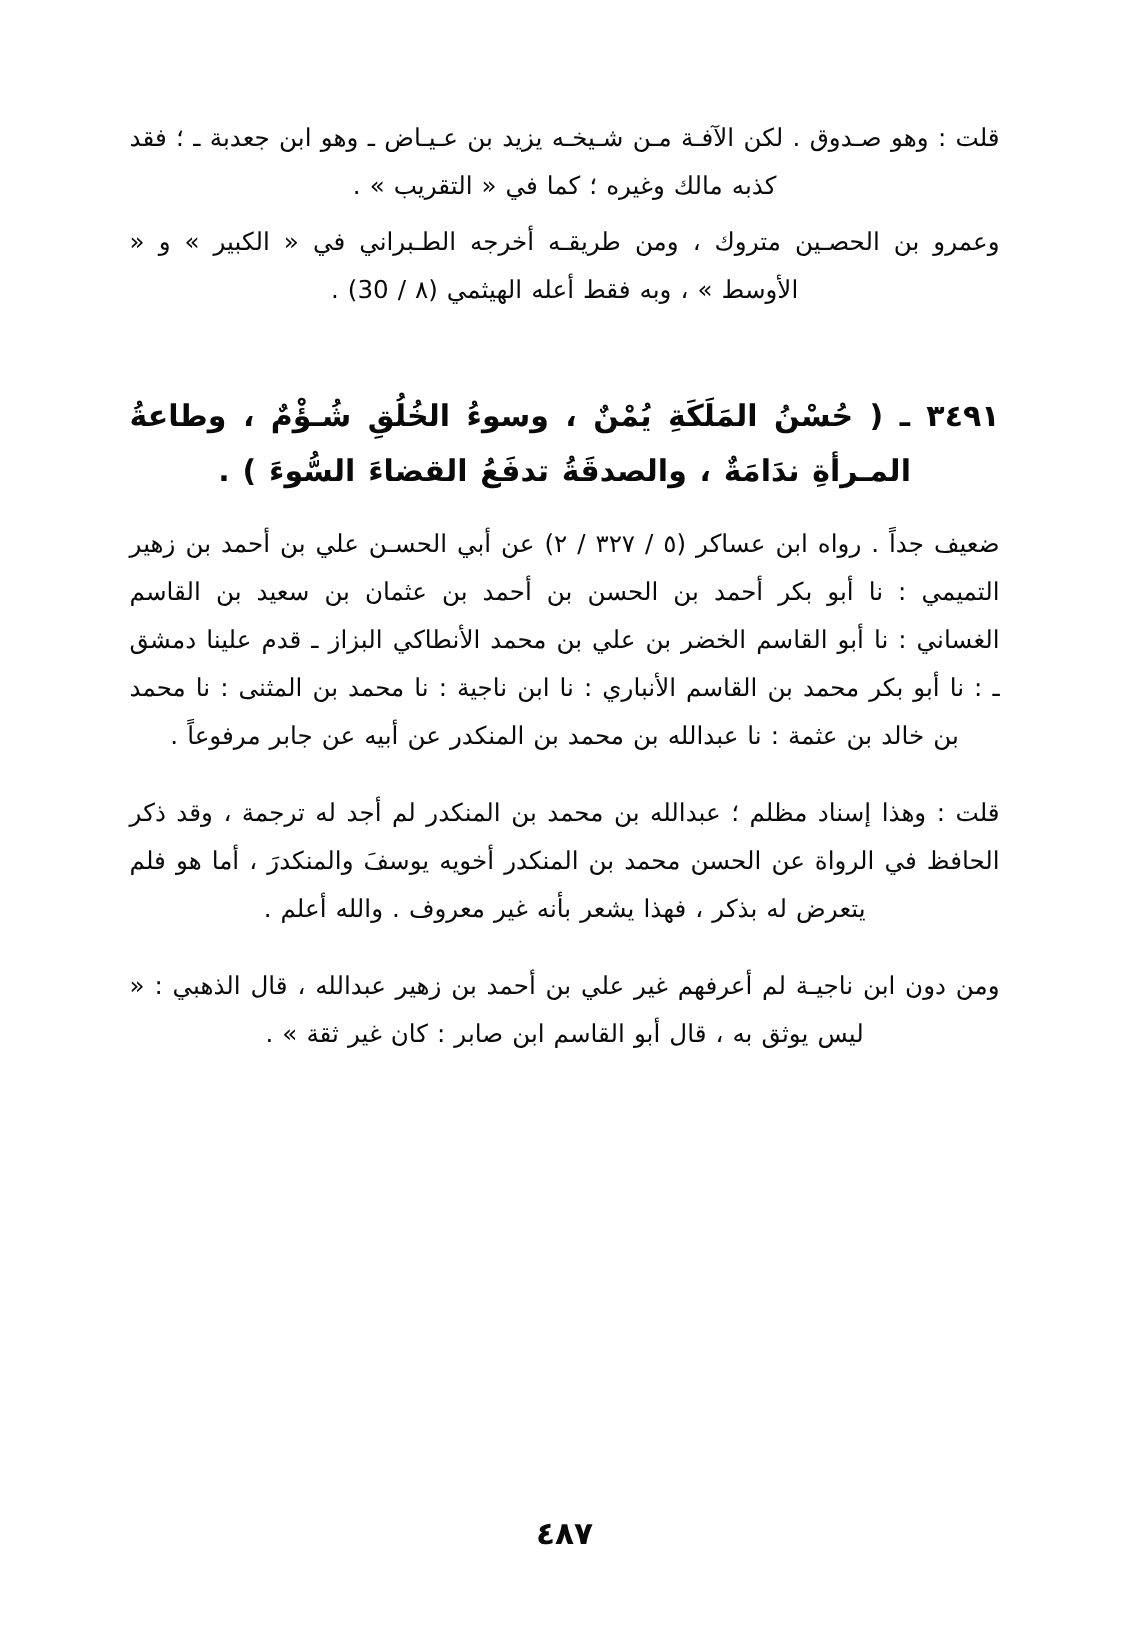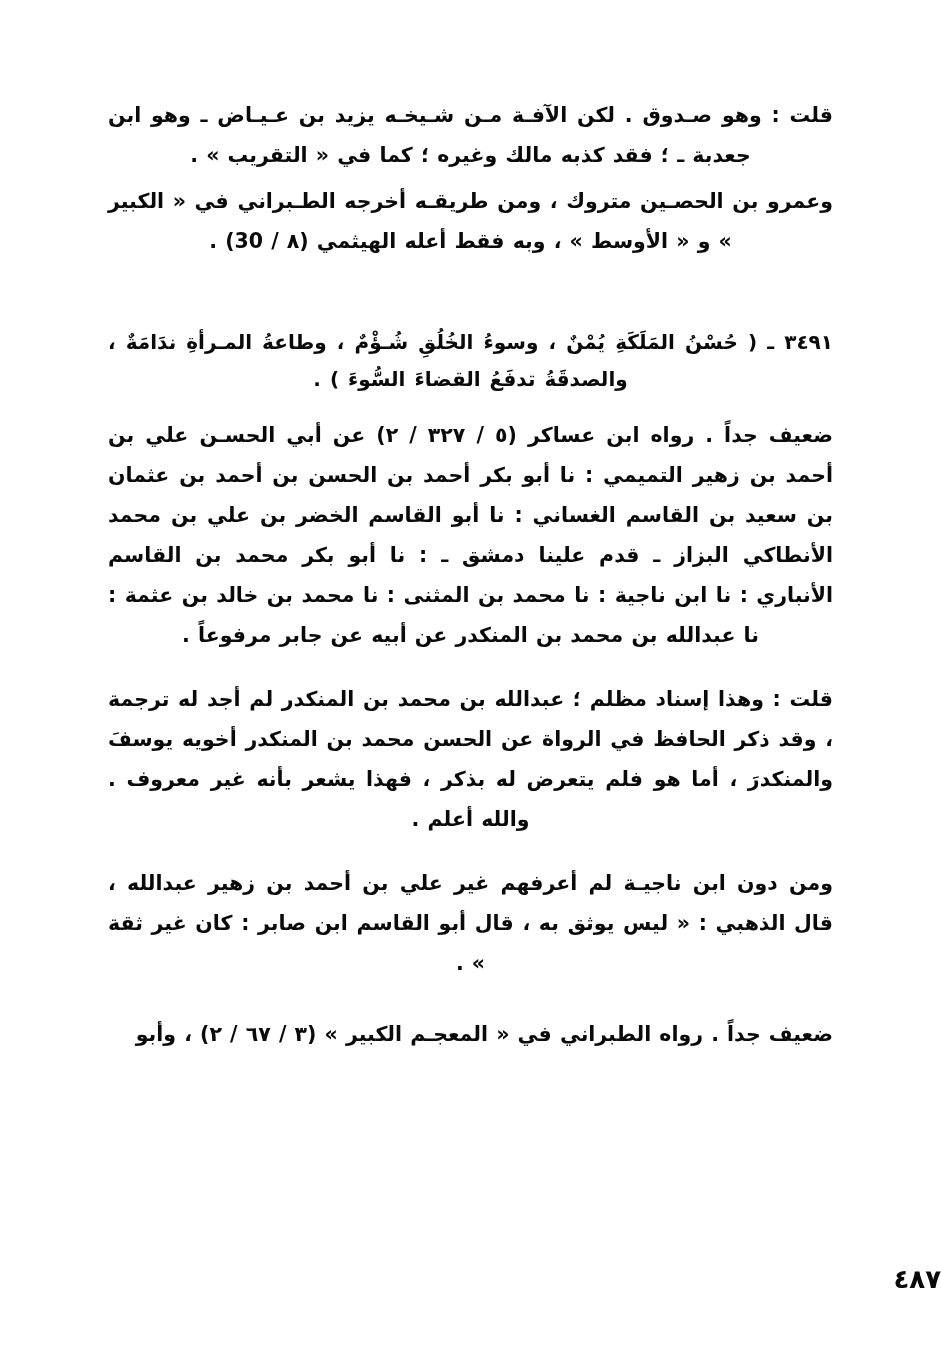--- a/index.html
+++ b/index.html
@@ -34,50 +34,49 @@
     padding: 0;
   }
   .para {
     font-size: 20.5px;
     line-height: 1.95;
     letter-spacing: 0px;
     word-spacing: 1px;
     margin-bottom: 6px;
     text-align: justify;
     text-justify: inter-word;
-    font-weight: bold;
   }
   .para.last-center {
     text-align-last: center;
   }
   .para.last-right {
     text-align-last: right;
   }
   .hadith {
-    font-size: 20px;
+    font-size: 25px;
     font-weight: bold;
     line-height: 1.85;
     margin-top: 30px;
     margin-bottom: 18px;
     text-align: justify;
     text-align-last: center;
     word-spacing: 2px;
   }
   .block-gap {
     height: 18px;
   }
   .big-gap {
     height: 26px;
   }
   .footer {
     position: absolute;
     bottom: 68px;
     left: 0;
     width: 941px;
-    text-align: right;
+    text-align: center;
     font-size: 26px;
     font-weight: bold;
     letter-spacing: 1px;
   }
 </style>
 </head>
 <body>
 
 <div class="page">
   <div class="content">
@@ -96,18 +95,17 @@
 
     <p class="para last-center">قلت : وهذا إسناد مظلم ؛ عبدالله بن محمد بن المنكدر لم أجد له ترجمة ، وقد ذكر الحافظ في الرواة عن الحسن محمد بن المنكدر أخويه يوسفَ والمنكدرَ ، أما هو فلم يتعرض له بذكر ، فهذا يشعر بأنه غير معروف . والله أعلم .</p>
 
     <div class="block-gap"></div>
 
     <p class="para last-center">ومن دون ابن ناجيـة لم أعرفهم غير علي بن أحمد بن زهير عبدالله ، قال الذهبي : « ليس يوثق به ، قال أبو القاسم ابن صابر : كان غير ثقة » .</p>
 
     <div class="big-gap"></div>
 
 
-    <p class="para last-right">ضعيف جداً . رواه الطبراني في « المعجـم الكبير » (٣ / ٦٧ / ٢) ، وأبو</p>
 
   </div>
 </div>
 
 <div class="footer">٤٨٧</div>
 
 </body></html>

